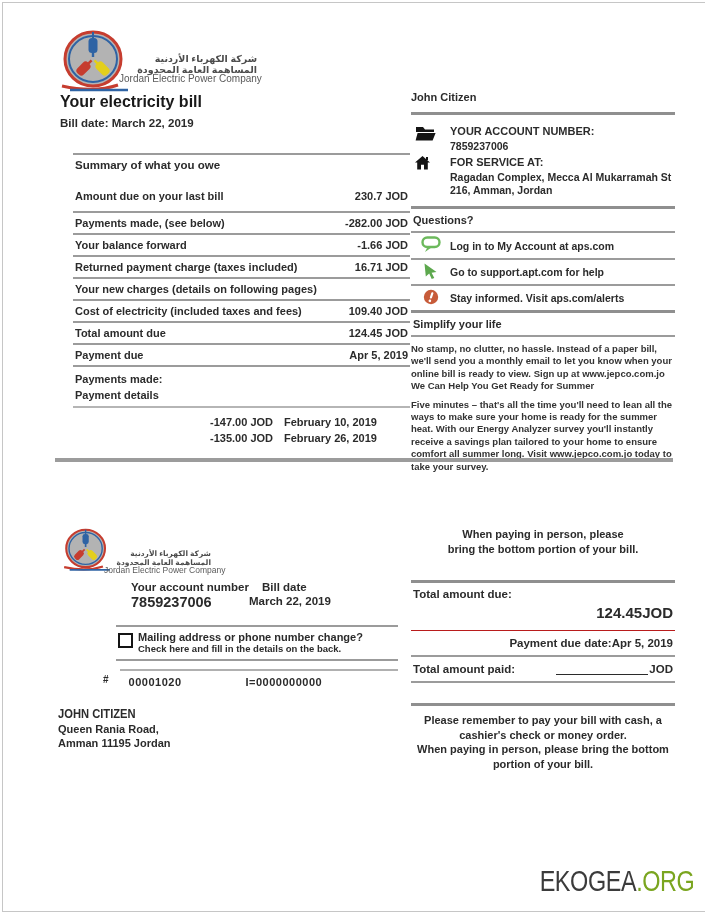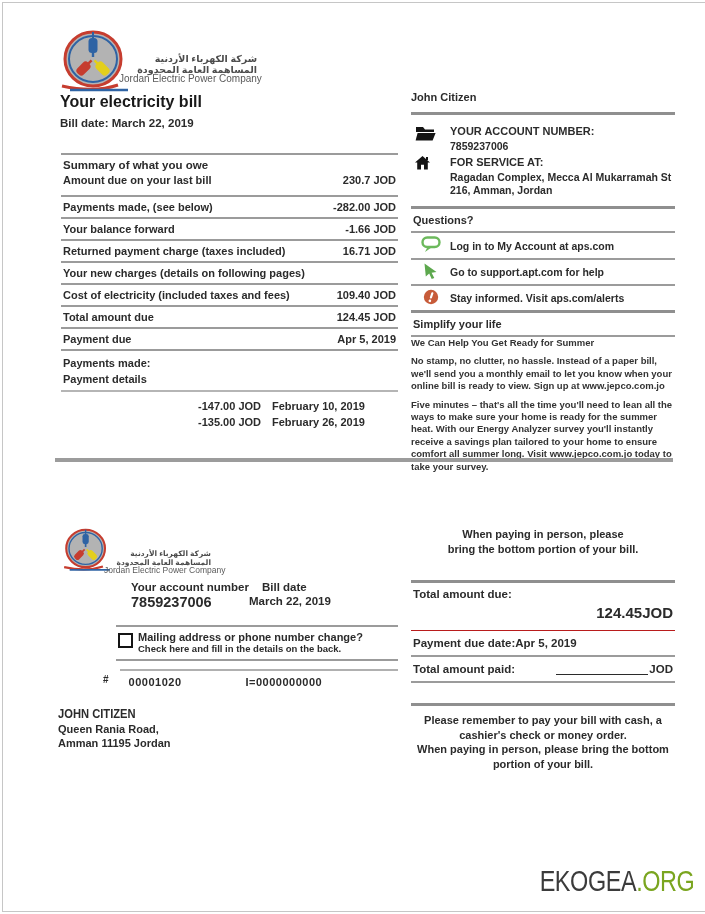--- a/index.html
+++ b/index.html
@@ -6,24 +6,24 @@
   body{width:705px;height:914px;position:relative;font-family:"Liberation Sans","DejaVu Sans",sans-serif;color:#2b2b2b;}
   .page{position:absolute;left:2px;top:2px;width:699px;height:908px;border:1px solid #c6c6c6;background:#fff;padding-left:13px;}
   .abs{position:absolute;}
   
   .logo-svg{display:block;}
   .arabic{direction:rtl;font-size:9.5px;color:#4c4c4c;font-weight:600;}
   .co-en{font-size:10px;color:#5a5a5a;}
   .doc-title{font-size:16px;font-weight:700;color:#191919;}
   .doc-billdate{font-size:11.5px;font-weight:700;}
   
-  .ltable{left:58px;top:150px;width:337px;}
+  .ltable{left:70px;top:150px;width:337px;}
   .sum-block{border-top:2px solid #9b9b9b;padding:4px 2px 9px;}
   .sum-heading{font-size:11.5px;font-weight:700;}
-  .frow{display:flex;justify-content:space-between;font-size:11px;font-weight:700;margin-top:3px;}
+  .frow{display:flex;justify-content:space-between;font-size:11px;font-weight:700;margin-top:19px;}
   .t-row{border-top:2px solid #9b9b9b;display:flex;justify-content:space-between;padding:4px 2px;font-size:11px;font-weight:700;}
   .pd-block{border-top:2px solid #9b9b9b;padding:4px 2px 3px;font-size:11px;font-weight:700;line-height:16px;}
   .pay-lines{border-top:2px solid #b5b5b5;padding-top:6px;}
   .pay-line{display:flex;padding:2px 0;font-size:11px;font-weight:700;}
   .pay-amt{width:200px;text-align:right;}
   .pay-date{margin-left:11px;}
   
   .rcol{left:408px;width:264px;}
   .cust-name{font-size:11px;font-weight:700;}
   .acct-panel{border-top:3px solid #8f8f8f;border-bottom:3px solid #8f8f8f;padding:7px 0 9px;margin-top:9px;}
@@ -53,21 +53,21 @@
   .code-cols{border-top:2px solid #b0b0b0;width:278px;display:flex;padding-top:5px;font-size:11px;font-weight:700;letter-spacing:0.5px;}
   .code-left{margin-left:9px;}
   .code-right{margin-left:64px;}
   .mail-name{font-size:13px;font-weight:700;transform:scaleX(0.86);transform-origin:left center;white-space:nowrap;}
   .mail-line{font-size:11px;font-weight:700;margin-top:2px;}
   .pay-person{left:408px;top:524px;width:264px;text-align:center;font-size:11px;font-weight:700;line-height:14.5px;}
   .totals{left:408px;top:577px;width:264px;border-top:3px solid #8f8f8f;}
   .tot-row1{border-bottom:1px solid #b91c1c;padding:5px 2px 9px;}
   .tot-row1 .lab{font-size:11.5px;font-weight:700;}
   .tot-row1 .val{text-align:right;font-size:15px;font-weight:700;margin-top:4px;}
-  .tot-row{display:flex;justify-content:flex-start;align-items:flex-end;padding:6px 2px;border-bottom:2px solid #9b9b9b;font-size:11.5px;font-weight:700;}
+  .tot-row{display:flex;justify-content:flex-end;align-items:flex-end;padding:6px 2px;border-bottom:2px solid #9b9b9b;font-size:11.5px;font-weight:700;}
   .blank-line{display:inline-block;width:92px;border-bottom:1.5px solid #2b2b2b;height:11px;margin-right:1px;}
   .reminder{left:408px;top:700px;width:264px;border-top:3px solid #8f8f8f;padding-top:7px;font-size:11px;font-weight:700;line-height:14.5px;text-align:center;}
   
   .footer{left:0;top:861px;width:691px;text-align:right;font-size:30px;white-space:nowrap;}
   .footer-inner{display:inline-block;transform:scaleX(0.78);transform-origin:100% 50%;letter-spacing:-0.5px;}
 </style>
 </head>
 <body>
 
 <div class="page">
@@ -207,22 +207,22 @@
           <g transform="rotate(18 8 8)">
             <rect x="7" y="3" width="2.2" height="6.5" rx="1" fill="#fff"></rect>
             <circle cx="8.1" cy="12" r="1.3" fill="#fff"></circle>
           </g>
         </svg>
       </span>
       <span>Stay informed. Visit aps.com/alerts</span>
     </div>
 
     <div class="sec-heading">Simplify your life</div>
+    <div class="para">No stamp, no clutter, no hassle. Instead of a paper bill, we'll send you a monthly email to let you know when your online bill is ready to view. Sign up at www.jepco.com.jo</div>
     <div class="para para-b" style="margin-top:0;">We Can Help You Get Ready for Summer</div>
-    <div class="para">No stamp, no clutter, no hassle. Instead of a paper bill, we'll send you a monthly email to let you know when your online bill is ready to view. Sign up at www.jepco.com.jo</div>
     <div class="para">Five minutes – that's all the time you'll need to lean all the ways to make sure your home is ready for the summer heat. With our Energy Analyzer survey you'll instantly receive a savings plan tailored to your home to ensure comfort all summer long. Visit www.jepco.com.jo today to take your survey.</div>
   </div>
 
   <div class="abs mid-divider"></div>
 
   <div class="abs" style="left:57px;top:524px;">
     <svg class="logo-svg" width="54" height="47" viewBox="0 0 78 66">
       <path d="M6 57 Q 38 64 62 56" stroke="#c63d2f" stroke-width="3" fill="none"></path>
       <path d="M14 61 H 72" stroke="#2e63a4" stroke-width="2.4" fill="none"></path>
       <ellipse cx="37" cy="30" rx="28" ry="27" fill="#b3b3b3" stroke="#c63d2f" stroke-width="3"></ellipse>

